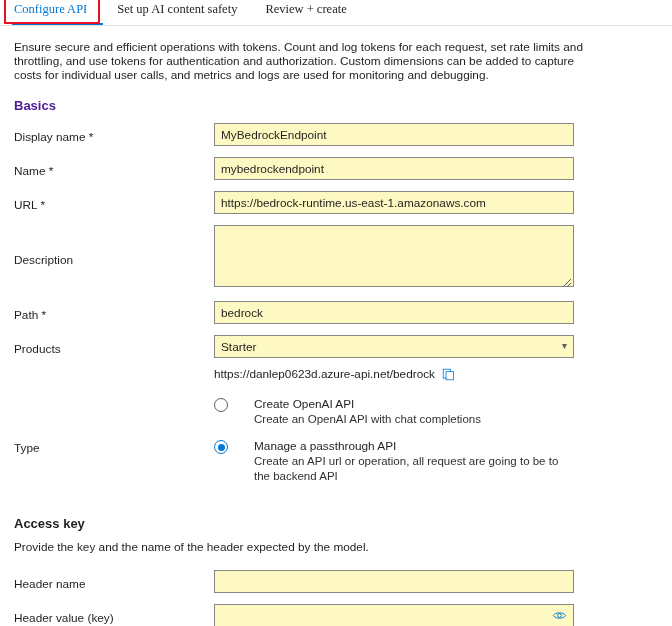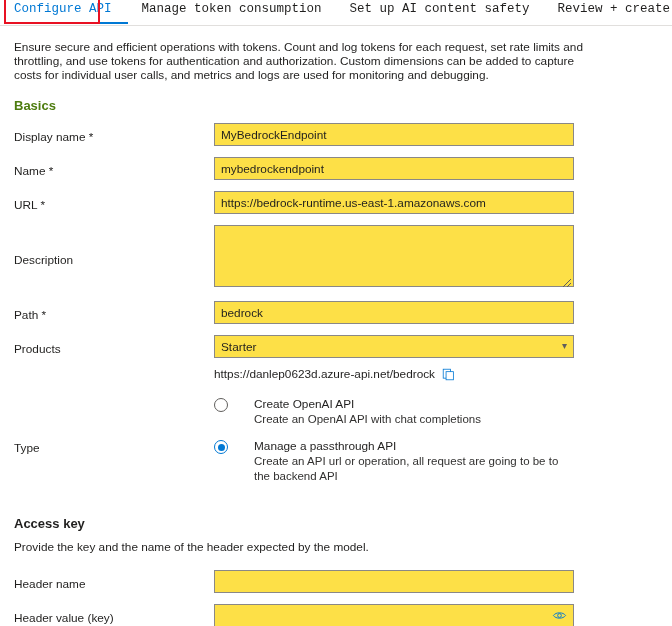--- a/index.html
+++ b/index.html
@@ -26,21 +26,21 @@
     gap: 0px;
   }
   .tab {
     font-size: 12.5px;
     color: #201f1e;
     padding: 2px 14px 6px 14px;
     white-space: nowrap;
     cursor: pointer;
     background: transparent;
     border: none;
-    font-family: Liberation Mono, monospace;
+    font-family: Liberation Serif, serif;
   }
   .tab.active {
     color: #0078d4;
     border-bottom: 2px solid #0078d4;
     padding-left: 2px;
     padding-right: 16px;
   }
   .tab-highlight {
     position: absolute;
     left: 4px;
@@ -58,21 +58,21 @@
   .intro {
     font-size: 11.8px;
     line-height: 14px;
     color: #201f1e;
     max-width: 590px;
     margin-bottom: 16px;
   }
   .section-title {
     font-size: 13px;
     font-weight: bold;
-    color: #4d7c0f;
+    color: #4c1d95;
     margin: 0 0 10px 0;
   }
 
   .field-row {
     display: flex;
     align-items: center;
     margin-bottom: 11px;
     min-height: 22px;
   }
   .field-label {
@@ -87,21 +87,21 @@
   .control {
     flex: 1 1 auto;
     max-width: 360px;
   }
   input.txt, select.sel, textarea.area {
     width: 360px;
     font-family: "Liberation Sans", sans-serif;
     font-size: 11.8px;
     color: #201f1e;
     border: 1px solid #8a8886;
-    background: #fde047;
+    background: #fef9c3;
     padding: 3px 6px;
     height: 23px;
     outline: none;
   }
   textarea.area {
     height: 62px;
     resize: none;
     padding: 4px 6px;
   }
   .textarea-wrap { position: relative; width: 360px; }
@@ -197,21 +197,20 @@
     cursor: pointer;
     line-height: 14px;
   }
   .pwd-wrap input.txt { border-bottom: 1px solid #0078d4; }
 </style>
 </head>
 <body>
 
 <div class="tabstrip">
   <button class="tab active">Configure API</button>
-  <button class="tab">Manage token consumption</button>
   <button class="tab">Set up AI content safety</button>
   <button class="tab">Review + create</button>
   <div class="tab-highlight"></div>
 </div>
 
 <div class="content">
 
   <div class="intro">Ensure secure and efficient operations with tokens. Count and log tokens for each request, set rate limits and throttling, and use tokens for authentication and authorization. Custom dimensions can be added to capture costs for individual user calls, and metrics and logs are used for monitoring and debugging.</div>
 
   <div class="section-title">Basics</div>

